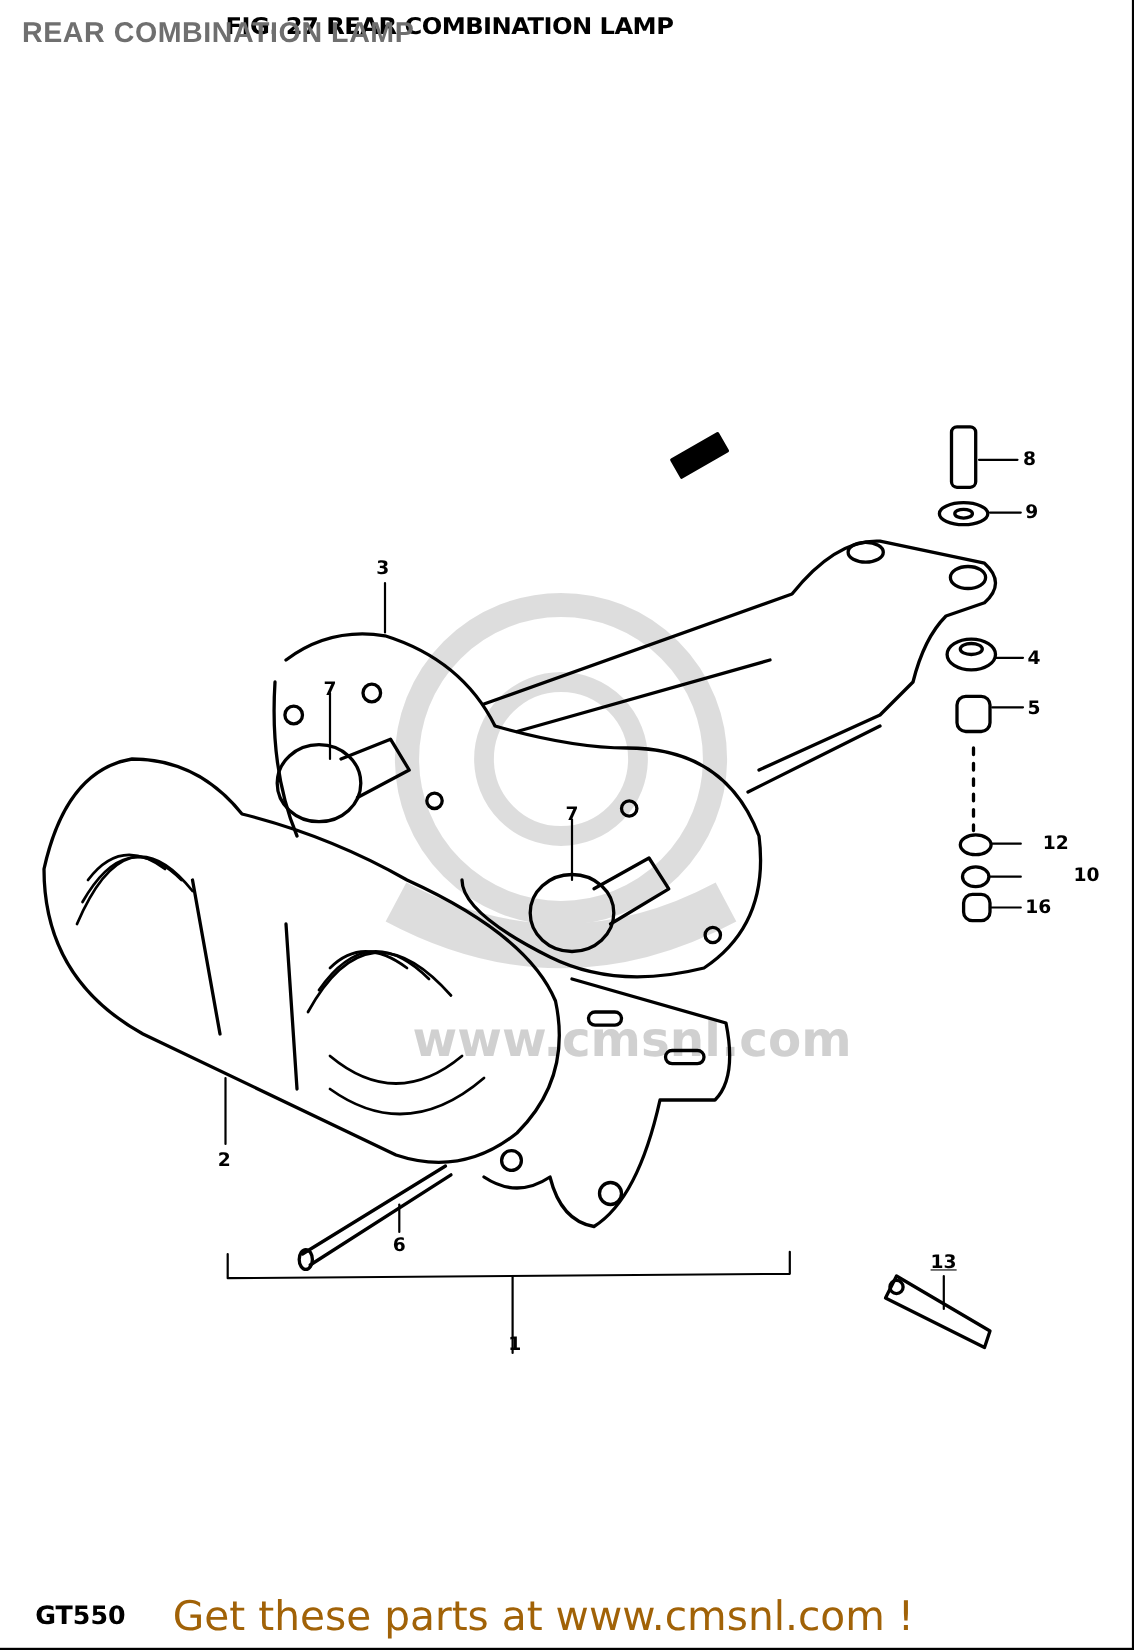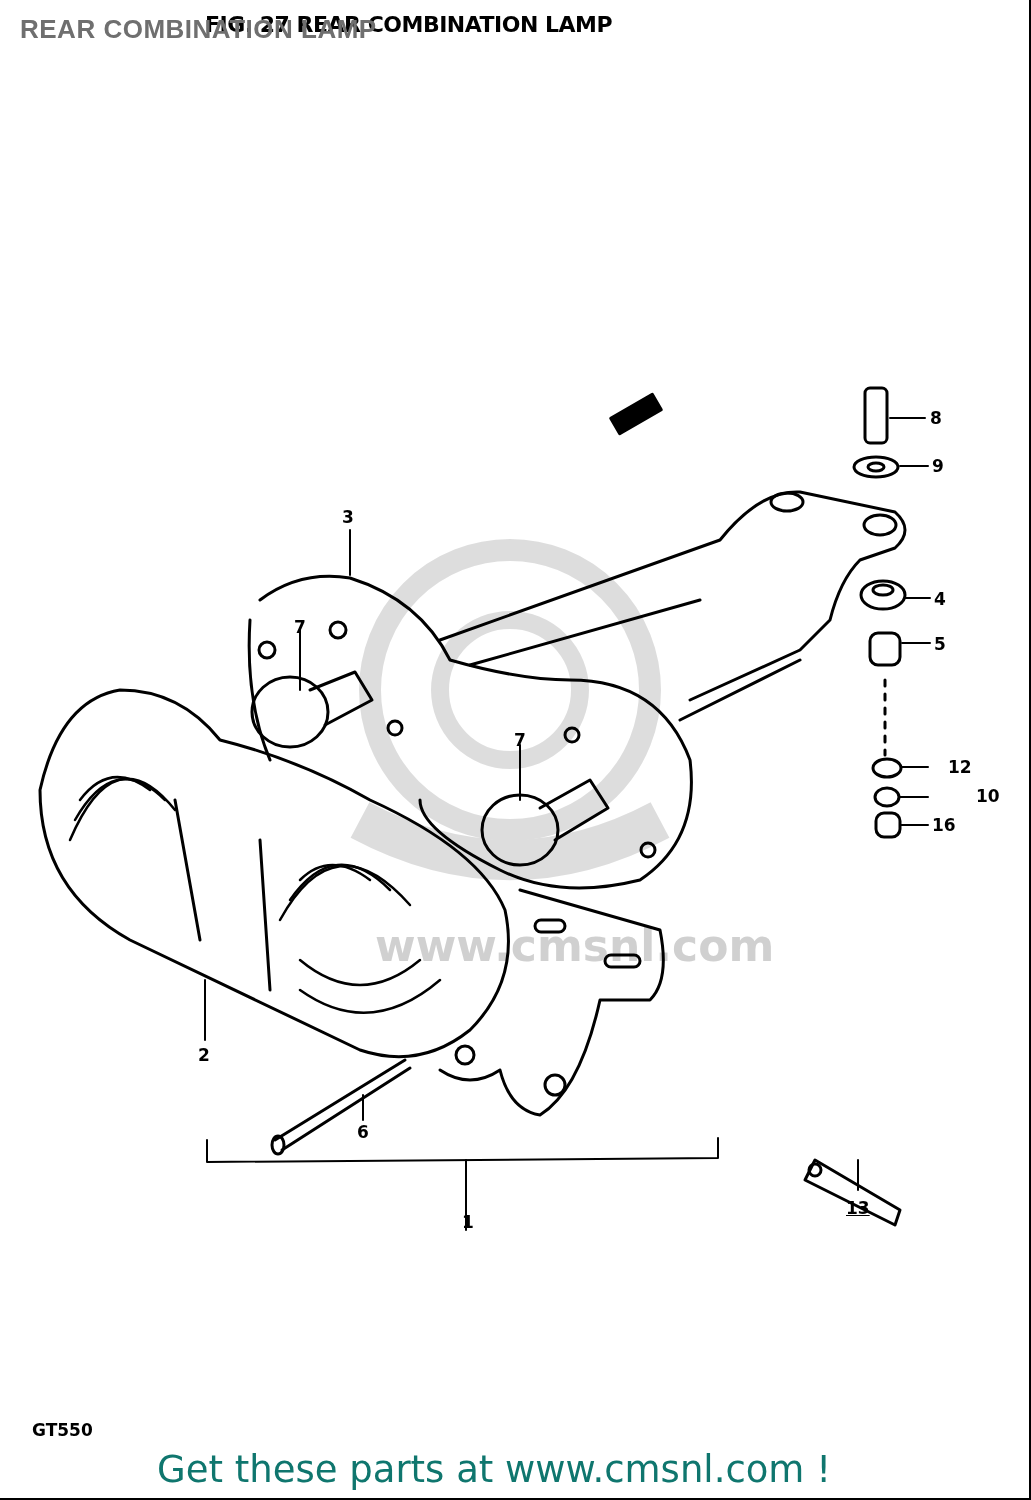--- a/index.html
+++ b/index.html
@@ -1,22 +1,22 @@
 <!DOCTYPE html>
 <html><head>
 <meta charset="utf-8">
 <style>
   html, body { margin: 0; padding: 0; background: #ffffff; }
   body { width: 1031px; height: 1500px; position: relative; overflow: hidden; font-family: "Liberation Sans", sans-serif; }
   .frame { position: absolute; left: 0; top: 0; width: 1029px; height: 1498px; border-right: 2px solid #000; border-bottom: 2px solid #000; }
   .overlay-title { position: absolute; left: 20px; top: 14px; font-size: 26px; color: #6f6f6f; letter-spacing: 0.5px; font-family: "Liberation Sans", sans-serif; z-index: 3; font-weight: bold; }
   .scan-title { position: absolute; left: 205px; top: 12px; font-size: 22px; font-weight: bold; color: #000; font-family: "DejaVu Sans", sans-serif; letter-spacing: -0.5px; transform: scaleY(0.95); z-index: 2; }
   .callout { position: absolute; font-family: "DejaVu Sans", sans-serif; font-weight: bold; font-size: 17px; color: #000; z-index: 4; }
-  .footer-model { position: absolute; left: 32px; top: 1420px; font-family: "DejaVu Sans", sans-serif; font-weight: bold; font-size: 17px; color: #000; }
-  .footer-cta { position: absolute; left: 157px; top: 1448px; font-family: "DejaVu Sans", sans-serif; font-size: 37px; color: #0f766e; text-align: right; }
+  .footer-model { position: absolute; left: 32px; top: 1456px; font-family: "DejaVu Sans", sans-serif; font-weight: bold; font-size: 23px; color: #000; }
+  .footer-cta { position: absolute; left: 157px; top: 1448px; font-family: "DejaVu Sans", sans-serif; font-size: 37px; color: #a16207; text-align: right; }
   .diagram { position: absolute; left: 0; top: 0; }
   .watermark { position: absolute; left: 300px; top: 520px; opacity: 0.13; z-index: 1; }
   .wm-text { position: absolute; left: 375px; top: 920px; font-family: "DejaVu Sans", sans-serif; font-weight: bold; font-size: 44px; color: #bdbdbd; opacity: 0.7; }
 </style>
 </head>
 <body>
 
 <div class="frame"></div>
 
 <div class="scan-title">FIG. 27 REAR COMBINATION LAMP</div>
@@ -120,16 +120,16 @@
 <div class="callout" style="left:934px; top:589px;">4</div>
 <div class="callout" style="left:934px; top:634px;">5</div>
 <div class="callout" style="left:357px; top:1122px;">6</div>
 <div class="callout" style="left:294px; top:617px;">7</div>
 <div class="callout" style="left:514px; top:730px;">7</div>
 <div class="callout" style="left:930px; top:408px;">8</div>
 <div class="callout" style="left:932px; top:456px;">9</div>
 <div class="callout" style="left:976px; top:786px;">10</div>
 <div class="callout" style="left:932px; top:815px;">16</div>
 <div class="callout" style="left:932px; top:757px;margin-left:16px;">12</div>
-<div class="callout" style="left:846px; top:1198px;text-decoration:underline;">13</div>
+<div class="callout" style="left:846px; top:1138px;text-decoration:underline;">13</div>
 
 <div class="footer-model">GT550</div>
 <div class="footer-cta">Get these parts at www.cmsnl.com !</div>
 
 </body></html>

